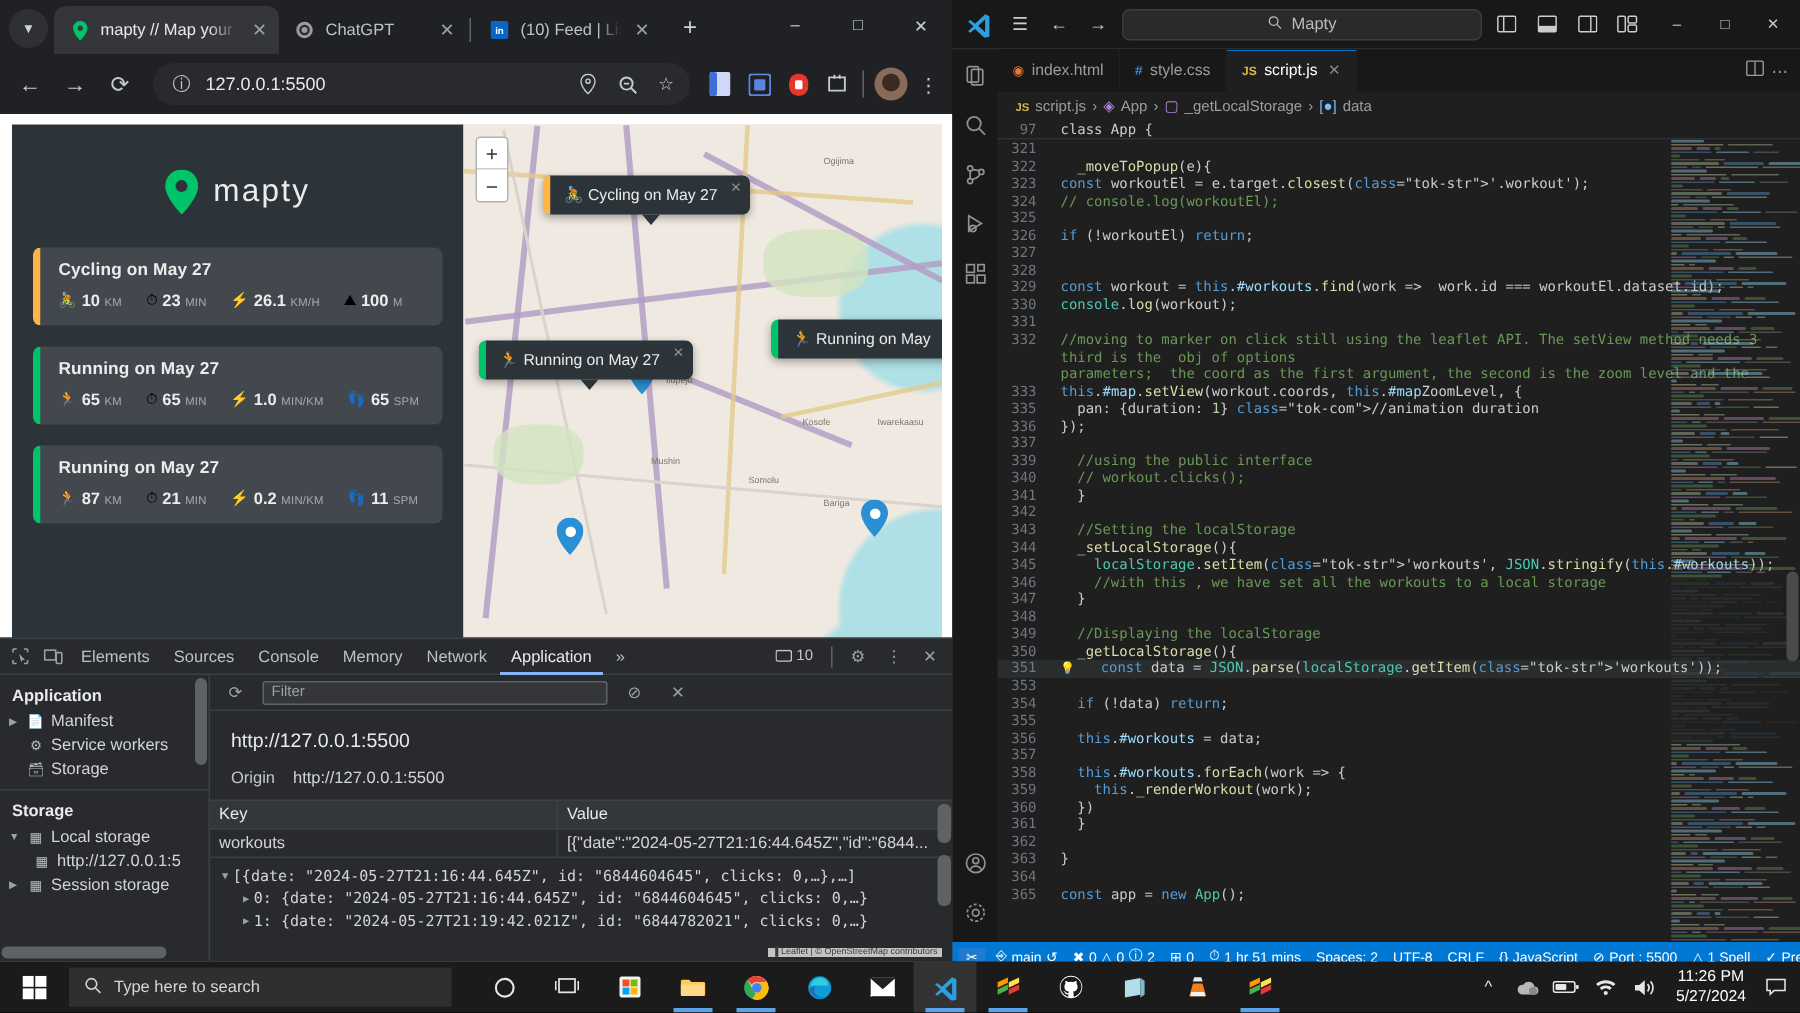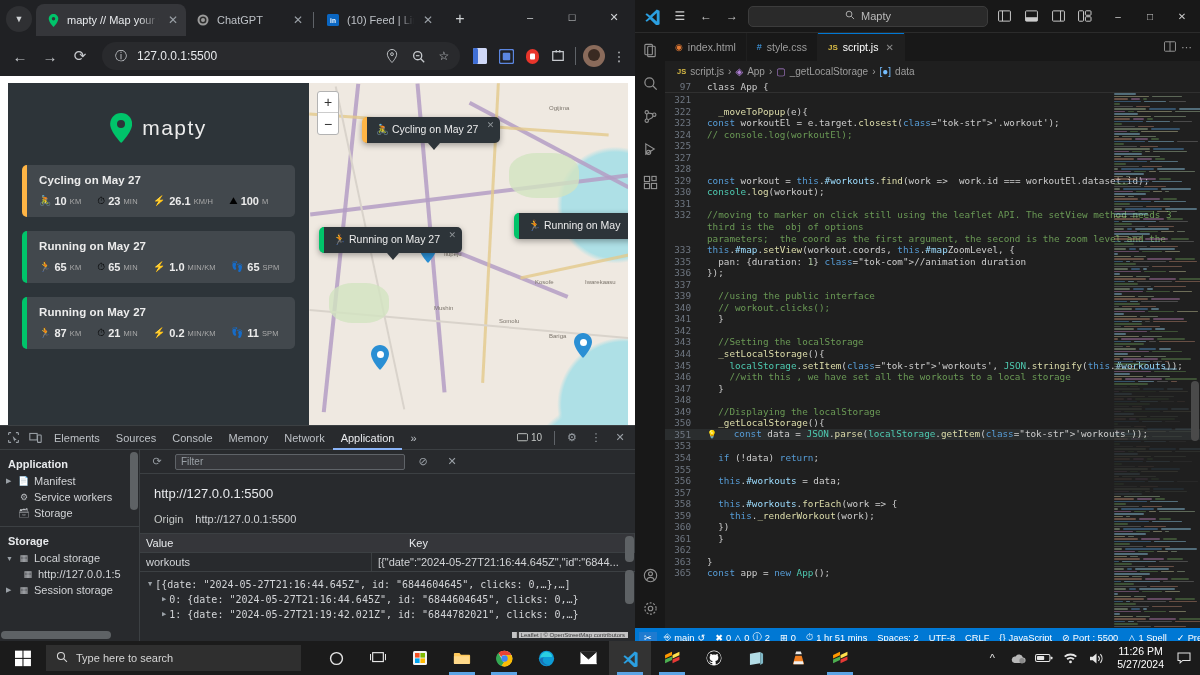--- a/index.html
+++ b/index.html
@@ -566,22 +566,22 @@
           <span class="dt-filter-input">Filter</span>
           <span class="dt-icbtn">⊘</span>
           <span class="dt-icbtn">✕</span>
         </div>
         <div class="dt-origin-title">http://127.0.0.1:5500</div>
         <div class="dt-origin-row">
           <span class="k">Origin</span>
           <span>http://127.0.0.1:5500</span>
         </div>
         <div class="dt-table-head">
+          <div class="dt-th k">Key</div>
           <div class="dt-th v">Value</div>
-          <div class="dt-th k">Key</div>
         </div>
         <div class="dt-tr">
           <div class="dt-td k">workouts</div>
           <div class="dt-td v">[{"date":"2024-05-27T21:16:44.645Z","id":"6844...</div>
         </div>
         <div class="dt-preview">
           <div class="dt-pv-line">
             <span class="tri">▼</span>
             <span>[{date: "2024-05-27T21:16:44.645Z", id: "6844604645", clicks: 0,…},…]</span>
           </div>
@@ -750,20 +750,21 @@
           <div class="crow sticky">
             <span class="ln">97</span>
             <span class="ctext">class App {</span>
           </div>
           <div class="code-rows" id="code-rows" style="top:13px;">
               <div class="crow"><span class="ln">321</span><span class="ctext"></span></div>
               <div class="crow"><span class="ln">322</span><span class="ctext">  <span class="tok-fn">_moveToPopup</span>(e){</span></div>
               <div class="crow"><span class="ln">323</span><span class="ctext"><span class="tok-key">const</span> workoutEl = e.target.<span class="tok-fn">closest</span>(<span <span="" class="tok-key">class</span>="tok-str"&gt;'.workout');</span></div>
               <div class="crow"><span class="ln">324</span><span class="ctext"><span class="tok-com">// console.log(workoutEl);</span></span></div>
               <div class="crow"><span class="ln">325</span><span class="ctext"></span></div>
+              <div class="crow"><span class="ln">326</span><span class="ctext"><span class="tok-key">if</span> (!workoutEl) <span class="tok-key">return</span>;</span></div>
               <div class="crow"><span class="ln">327</span><span class="ctext"></span></div>
               <div class="crow"><span class="ln">328</span><span class="ctext"></span></div>
               <div class="crow"><span class="ln">329</span><span class="ctext"><span class="tok-key">const</span> workout = <span class="tok-key">this</span>.<span class="tok-var">#workouts</span>.<span class="tok-fn">find</span>(work =&gt;  work.id === workoutEl.dataset.id);</span></div>
               <div class="crow"><span class="ln">330</span><span class="ctext"><span class="tok-cls">console</span>.<span class="tok-fn">log</span>(workout);</span></div>
               <div class="crow"><span class="ln">331</span><span class="ctext"></span></div>
               <div class="crow"><span class="ln">332</span><span class="ctext"><span class="tok-com">//moving to marker on click still using the leaflet API. The setView method needs 3</span></span></div>
               <div class="crow"><span class="ln"></span><span class="ctext"><span class="tok-com">third is the  obj of options</span></span></div>
               <div class="crow"><span class="ln"></span><span class="ctext"><span class="tok-com">parameters;  the coord as the first argument, the second is the zoom level and the</span></span></div>
               <div class="crow"><span class="ln">333</span><span class="ctext"><span class="tok-key">this</span>.<span class="tok-var">#map</span>.<span class="tok-fn">setView</span>(workout.coords, <span class="tok-key">this</span>.<span class="tok-var">#map</span>ZoomLevel, {</span></div>
               <div class="crow"><span class="ln">335</span><span class="ctext">  pan: {duration: <span class="tok-num">1</span>} <span <span="" class="tok-key">class</span>="tok-com"&gt;//animation duration</span></div>
@@ -786,20 +787,21 @@
               <div class="crow"><span class="ln">354</span><span class="ctext">  <span class="tok-key">if</span> (!data) <span class="tok-key">return</span>;</span></div>
               <div class="crow"><span class="ln">355</span><span class="ctext"></span></div>
               <div class="crow"><span class="ln">356</span><span class="ctext">  <span class="tok-key">this</span>.<span class="tok-var">#workouts</span> = data;</span></div>
               <div class="crow"><span class="ln">357</span><span class="ctext"></span></div>
               <div class="crow"><span class="ln">358</span><span class="ctext">  <span class="tok-key">this</span>.<span class="tok-var">#workouts</span>.<span class="tok-fn">forEach</span>(work =&gt; {</span></div>
               <div class="crow"><span class="ln">359</span><span class="ctext">    <span class="tok-key">this</span>.<span class="tok-fn">_renderWorkout</span>(work);</span></div>
               <div class="crow"><span class="ln">360</span><span class="ctext">  })</span></div>
               <div class="crow"><span class="ln">361</span><span class="ctext">  }</span></div>
               <div class="crow"><span class="ln">362</span><span class="ctext"></span></div>
               <div class="crow"><span class="ln">363</span><span class="ctext">}</span></div>
+              <div class="crow"><span class="ln">364</span><span class="ctext"></span></div>
               <div class="crow"><span class="ln">365</span><span class="ctext"><span class="tok-key">const</span> app = <span class="tok-key">new</span> <span class="tok-cls">App</span>();</span></div>
             </div>
 
           <div class="minimap" id="minimap">
               <div class="mm-l" style="left: 2px; top: 2px; width: 4px; background: rgb(106, 153, 85); opacity: 0.55;"></div>
               <div class="mm-l" style="left: 2px; top: 4.5px; width: 17px; background: rgb(136, 136, 136); opacity: 0.55;"></div>
               <div class="mm-l" style="left: 22px; top: 4.5px; width: 12px; background: rgb(206, 145, 120); opacity: 0.55;"></div>
               <div class="mm-l" style="left: 2px; top: 7px; width: 30px; background: rgb(181, 206, 168); opacity: 0.55;"></div>
               <div class="mm-l" style="left: 35px; top: 7px; width: 25px; background: rgb(86, 156, 214); opacity: 0.55;"></div>
               <div class="mm-l" style="left: 63px; top: 7px; width: 20px; background: rgb(156, 220, 254); opacity: 0.55;"></div>

